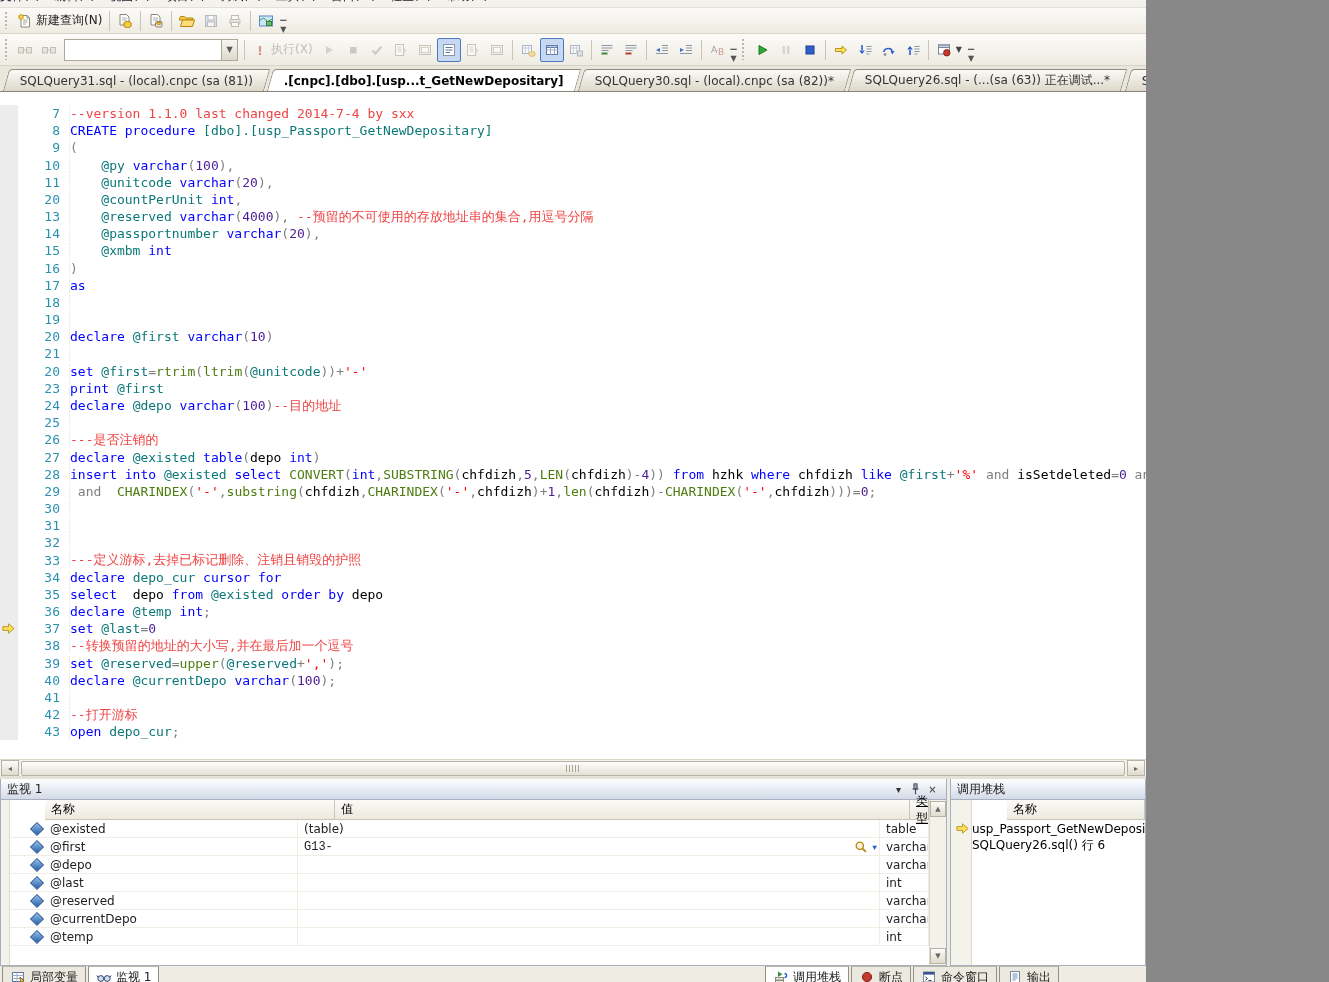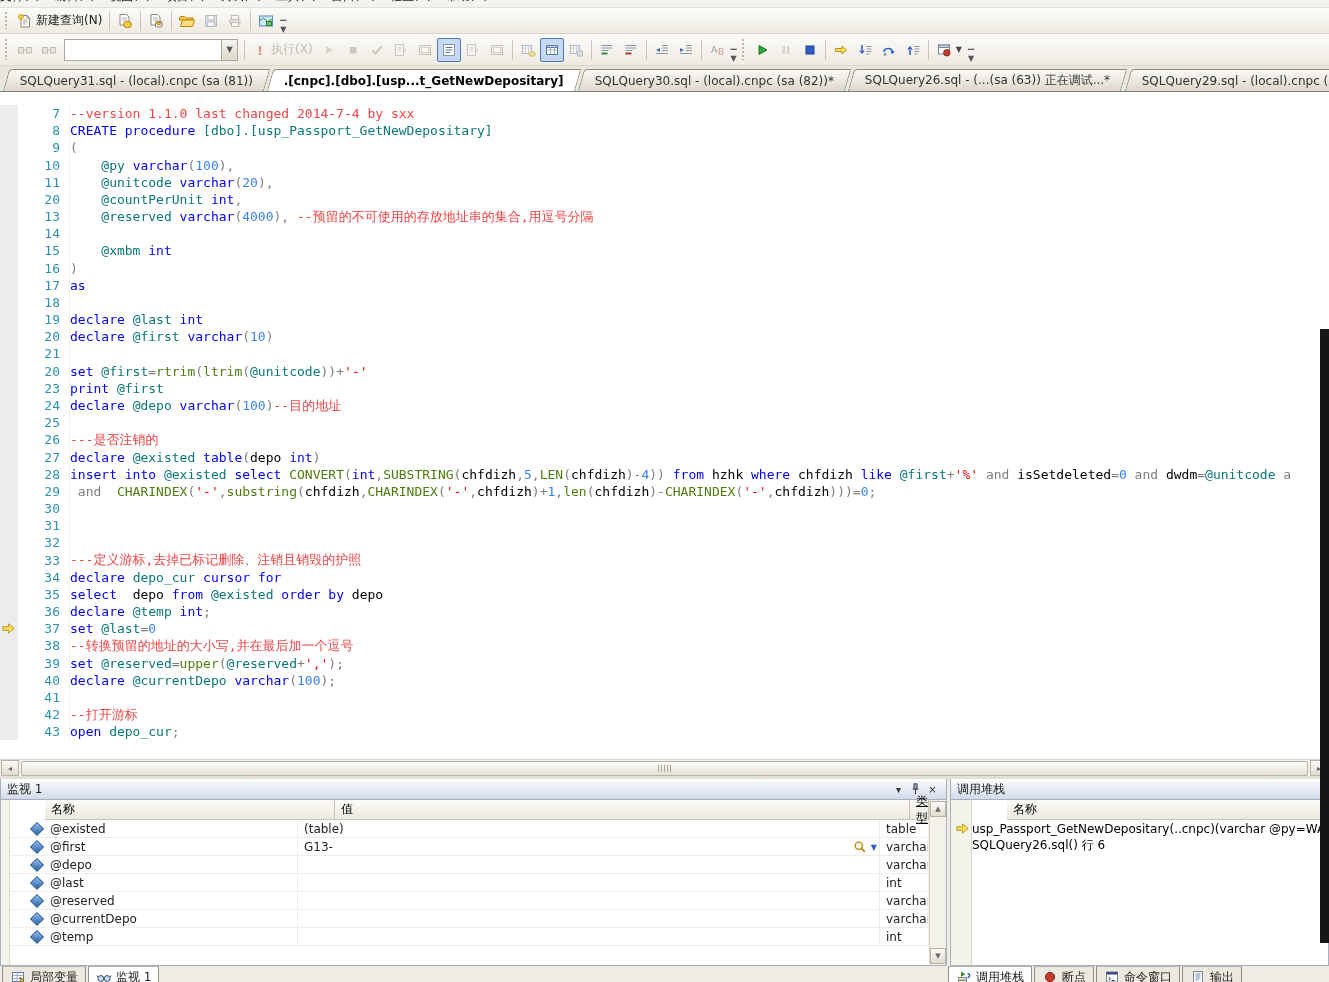--- a/index.html
+++ b/index.html
@@ -1,16 +1,16 @@
 <!DOCTYPE html>
 <html><head>
 <meta charset="utf-8">
 <style>
   html,body{margin:0;padding:0;background:#888;}
-  .app{position:relative;width:1329px;height:982px;background:#EFEDE3;overflow:hidden;
+  .app{position:relative;width:1146px;height:982px;background:#EFEDE3;overflow:hidden;
        font-family:"DejaVu Sans","Liberation Sans",sans-serif;font-size:12px;color:#222;}
 
   
   .menubar{height:7px;overflow:hidden;background:#F4F2EE;border-bottom:1px solid #E2DfD4;}
   .menu-items{margin-top:-12px;white-space:nowrap;color:#222;}
   .menu-items span{margin-right:14px;}
 
   
   .toolbar{display:flex;align-items:center;background:linear-gradient(#FCFBF8,#EEEBE2);
            border-bottom:1px solid #D8D4C8;padding:0 2px;}
@@ -42,21 +42,21 @@
 
   
   .editor{position:relative;height:654px;background:#fff;overflow:hidden;
           font-family:"DejaVu Sans Mono","Liberation Mono",monospace;font-size:13px;padding-top:13px;}
   .cline{display:flex;height:17.18px;align-items:center;}
   .cmargin{width:18px;flex:none;height:100%;background:#ECECEC;position:relative;}
   .cmargin svg{position:absolute;left:1px;top:1px;}
   .clnum{width:42px;flex:none;text-align:right;padding-right:9px;color:#2B91AF;border-right:1px dotted #E3E3E3;}
   .ccode{white-space:pre;flex:1;overflow:hidden;}
   .tk-k{color:#0000FF}.tk-c{color:#ef4444}.tk-s{color:#FF0000}.tk-f{color:#4d7c0f}
-  .tk-v{color:#0B7778}.tk-o{color:#7F7F7F}.tk-i{color:#000}.tk-n{color:#3b82f6}
+  .tk-v{color:#0B7778}.tk-o{color:#7F7F7F}.tk-i{color:#000}.tk-n{color:#4c1d95}
 
   
   .hscroll{height:16px;background:#F2F1EA;border-top:1px solid #DAD7CB;display:flex;align-items:center;}
   .sbtn{width:16px;height:14px;margin:0 1px;background:linear-gradient(#FCFBF8,#DFDBCE);border:1px solid #B7B3A4;
         display:flex;align-items:center;justify-content:center;font-size:8px;color:#666;flex:none;}
   .hthumb{flex:1;height:13px;margin:0 1px;background:linear-gradient(#FDFDFB,#E3E0D4);border:1px solid #B7B3A4;border-radius:2px;
           display:flex;align-items:center;justify-content:center;}
   .hgrip{width:14px;height:7px;background:repeating-linear-gradient(90deg,#A9A697 0 1px,transparent 1px 3px);}
 
   .splitter{height:3px;background:#E4E1D6;}
@@ -422,20 +422,21 @@
         <span class="ccode"><span class="tk-i">    </span><span class="tk-v">@countPerUnit</span><span class="tk-i"> </span><span class="tk-k">int</span><span class="tk-o">,</span></span>
       </div>
       <div class="cline">
         <span class="cmargin"></span>
         <span class="clnum">13</span>
         <span class="ccode"><span class="tk-i">    </span><span class="tk-v">@reserved</span><span class="tk-i"> </span><span class="tk-k">varchar</span><span class="tk-o">(</span><span class="tk-n">4000</span><span class="tk-o">),</span><span class="tk-i"> </span><span class="tk-c">--预留的不可使用的存放地址串的集合,用逗号分隔</span></span>
       </div>
       <div class="cline">
         <span class="cmargin"></span>
         <span class="clnum">14</span>
+        <span class="ccode"><span class="tk-i">    </span><span class="tk-v">@passportnumber</span><span class="tk-i"> </span><span class="tk-k">varchar</span><span class="tk-o">(</span><span class="tk-n">20</span><span class="tk-o">),</span></span>
       </div>
       <div class="cline">
         <span class="cmargin"></span>
         <span class="clnum">15</span>
         <span class="ccode"><span class="tk-i">    </span><span class="tk-v">@xmbm</span><span class="tk-i"> </span><span class="tk-k">int</span></span>
       </div>
       <div class="cline">
         <span class="cmargin"></span>
         <span class="clnum">16</span>
         <span class="ccode"><span class="tk-o">)</span></span>
@@ -446,21 +447,20 @@
         <span class="ccode"><span class="tk-k">as</span></span>
       </div>
       <div class="cline">
         <span class="cmargin"></span>
         <span class="clnum">18</span>
         <span class="ccode"></span>
       </div>
       <div class="cline">
         <span class="cmargin"></span>
         <span class="clnum">19</span>
-        <span class="ccode"><span class="tk-k">declare</span><span class="tk-i"> </span><span class="tk-v">@last</span><span class="tk-i"> </span><span class="tk-k">int</span></span>
       </div>
       <div class="cline">
         <span class="cmargin"></span>
         <span class="clnum">20</span>
         <span class="ccode"><span class="tk-k">declare</span><span class="tk-i"> </span><span class="tk-v">@first</span><span class="tk-i"> </span><span class="tk-k">varchar</span><span class="tk-o">(</span><span class="tk-n">10</span><span class="tk-o">)</span></span>
       </div>
       <div class="cline">
         <span class="cmargin"></span>
         <span class="clnum">21</span>
         <span class="ccode"></span>
@@ -622,21 +622,21 @@
                 <div class="gc valcell" style="width: 575px;">
                   <span>(table)</span>
                 </div>
                 <div class="gc" style="flex: 1 1 0%;">table</div>
               </div>
               <div class="grow">
                 <div class="gc" style="width: 287px; padding-left: 0px;">
                   <span class="diamond"></span>
                   <span>@first</span>
                 </div>
-                <div class="gc valcell" style="width: 575px;">
+                <div class="gc valcell" style="width: 575px; font-family: Liberation Mono, monospace;">
                   <span>G13-</span>
                   <span class="valtools">
                     <svg class="tbicon" viewBox="0 0 16 16" xmlns="http://www.w3.org/2000/svg">
                       <circle cx="6.8" cy="6.8" r="3.6" fill="#FDF6DD" stroke="#B8860B" stroke-width="1.3"></circle>
                       <path d="M9.4 9.4l3.4 3.4" stroke="#B8860B" stroke-width="1.8"></path>
                     </svg>
                     <span class="dd" style="color:#2D5ECB">▼</span>
                   </span>
                 </div>
                 <div class="gc" style="flex: 1 1 0%;">varchar</div>

